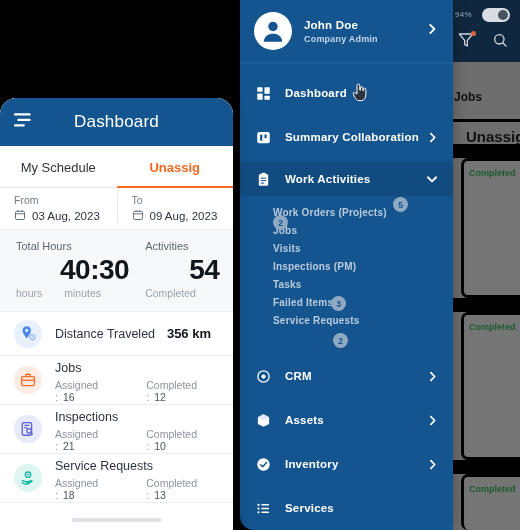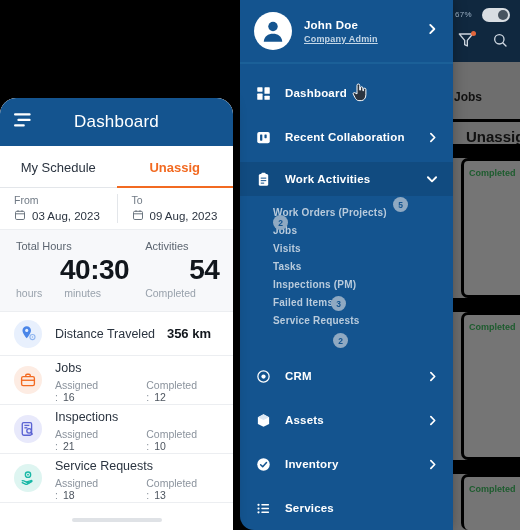--- a/index.html
+++ b/index.html
@@ -85,21 +85,21 @@
   }
   .avatar {
     width:38px; height:38px; border-radius:50%; background:#fff;
     display:flex; align-items:center; justify-content:center; flex:0 0 auto;
   }
   .profile-txt { margin-left:12px; flex:1 1 auto; min-width:0; }
   .profile-name {
     font-size:11.5px; font-weight:bold; color:#fff; letter-spacing:.2px;
   }
   .profile-role {
-    font-size:9px; font-weight:bold; color:#c4d6e6; margin-top:3px; letter-spacing:.2px;text-decoration:underline;
+    font-size:9px; font-weight:bold; color:#c4d6e6; margin-top:3px; letter-spacing:.2px;
   }
   .chev-r { flex:0 0 auto; color:#fff; }
   .profile-sep {
     height:2px; background:#1b6098; margin:0 0 0 0;
   }
 
   
   .nav-row {
     position:relative; height:30px; display:flex; align-items:center;
     padding:0 14px; color:#fff;
@@ -206,21 +206,21 @@
   
   .cursor { position:absolute; left:352px; top:82px; pointer-events:none; }
 </style>
 </head>
 <body>
 
 <div id="root">
 
   <div class="bg-app">
     <div class="bg-statusbar">
-      <div class="bg-pct">67%</div>
+      <div class="bg-pct">94%</div>
       <div class="bg-toggle"></div>
       <div class="bg-filter">
         <svg width="16" height="16" viewBox="0 0 24 24" fill="none" stroke="#cfd8e2" stroke-width="2" stroke-linecap="round" stroke-linejoin="round">
           <polygon points="22 3 2 3 10 12.5 10 19 14 21 14 12.5 22 3"></polygon>
         </svg>
         <span class="dot"></span>
       </div>
       <div class="bg-search">
         <svg width="16" height="16" viewBox="0 0 24 24" fill="none" stroke="#cfd8e2" stroke-width="2" stroke-linecap="round">
           <circle cx="11" cy="11" r="7"></circle>
@@ -286,21 +286,21 @@
       <div class="spacer-14"></div>
 
       <div class="nav-row">
         <span class="nav-ico">
           <svg width="15" height="15" viewBox="0 0 24 24" fill="#fff">
               <rect x="2" y="3" width="20" height="18" rx="3"></rect>
               <rect x="6.5" y="7" width="3.6" height="10" rx="1" fill="#14548f"></rect>
               <rect x="13.5" y="7" width="3.6" height="6" rx="1" fill="#14548f"></rect>
             </svg>
         </span>
-        <span class="nav-label">Recent Collaboration</span>
+        <span class="nav-label">Summary Collaboration</span>
         <span class="nav-chev">
           <svg width="13" height="13" viewBox="0 0 24 24" fill="none" stroke="#fff" stroke-width="3.2" stroke-linecap="round" stroke-linejoin="round">
               <polyline points="9 5 16 12 9 19"></polyline>
             </svg>
         </span>
       </div>
 
       <div class="spacer-10"></div>
 
       <div class="nav-row expanded">
@@ -325,24 +325,24 @@
         <div class="sub-row">
           <span class="sub-label">Work Orders (Projects)</span>
         </div>
         <div class="sub-row">
           <span class="sub-label">Jobs</span>
         </div>
         <div class="sub-row">
           <span class="sub-label">Visits</span>
         </div>
         <div class="sub-row">
+          <span class="sub-label">Inspections (PM)</span>
+        </div>
+        <div class="sub-row">
           <span class="sub-label">Tasks</span>
-        </div>
-        <div class="sub-row">
-          <span class="sub-label">Inspections (PM)</span>
         </div>
         <div class="sub-row">
           <span class="sub-label">Failed Items</span>
         </div>
         <div class="sub-row">
           <span class="sub-label">Service Requests</span>
         </div>
         <div class="sub-row"></div>
 
         <span class="badge" style="left:153px; top:1px;">5</span>

